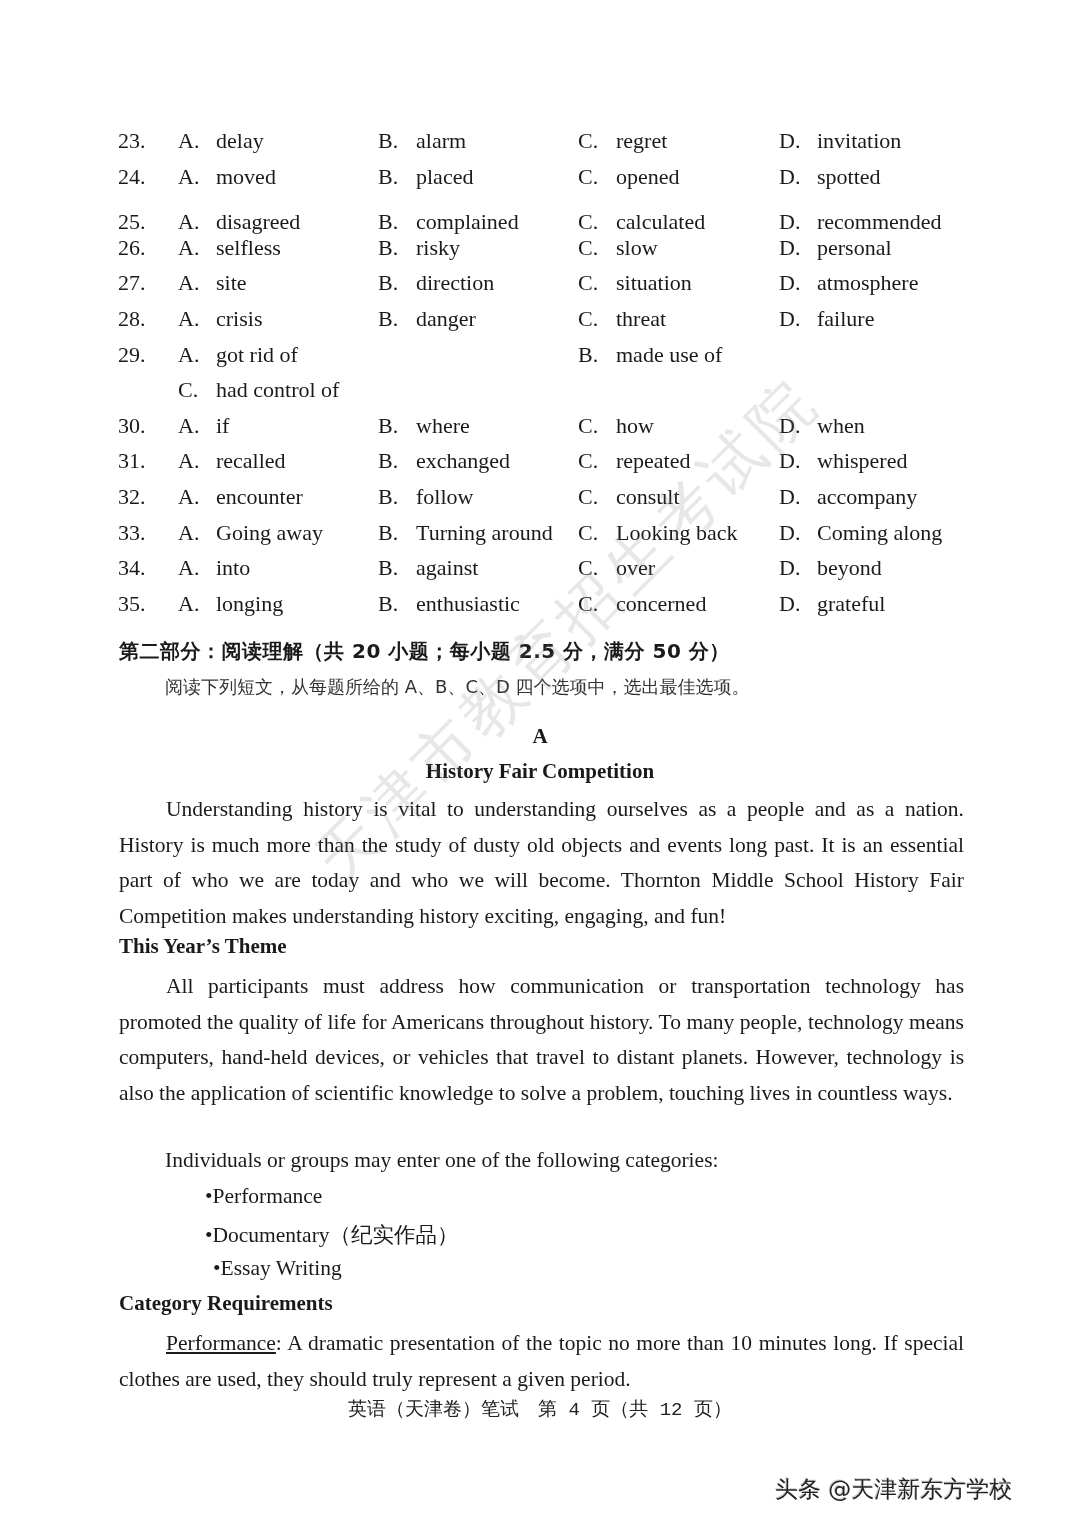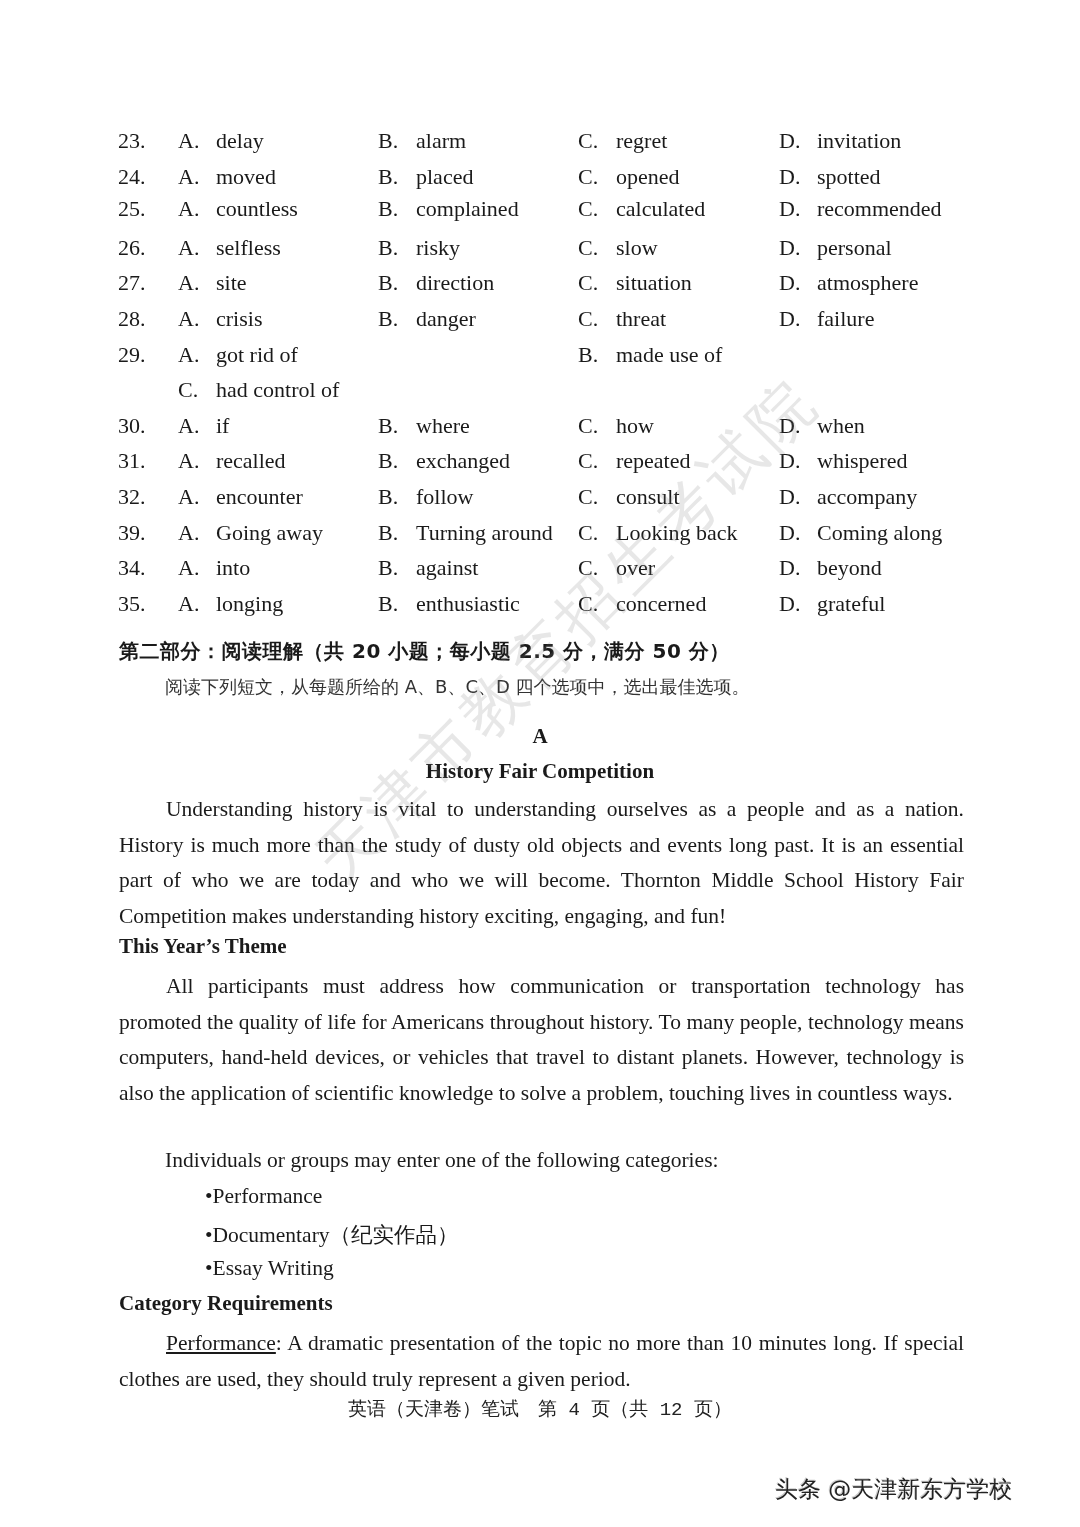--- a/index.html
+++ b/index.html
@@ -71,23 +71,23 @@
         <span class="cell colC"><span class="letter">C.</span><span>regret</span></span>
         <span class="cell colD"><span class="letter">D.</span><span>invitation</span></span>
       </div>
       <div class="opt-row" style="top: 158.6px;">
         <span class="qnum">24.</span>
         <span class="cell colA"><span class="letter">A.</span><span>moved</span></span>
         <span class="cell colB"><span class="letter">B.</span><span>placed</span></span>
         <span class="cell colC"><span class="letter">C.</span><span>opened</span></span>
         <span class="cell colD"><span class="letter">D.</span><span>spotted</span></span>
       </div>
-      <div class="opt-row" style="top: 191px; text-decoration: underline;">
+      <div class="opt-row" style="top: 204px; text-decoration: underline;">
         <span class="qnum">25.</span>
-        <span class="cell colA"><span class="letter">A.</span><span>countless</span></span>
+        <span class="cell colA"><span class="letter">A.</span><span>disagreed</span></span>
         <span class="cell colB"><span class="letter">B.</span><span>complained</span></span>
         <span class="cell colC"><span class="letter">C.</span><span>calculated</span></span>
         <span class="cell colD"><span class="letter">D.</span><span>recommended</span></span>
       </div>
       <div class="opt-row" style="top: 229.8px; padding-left: 12px;">
         <span class="qnum">26.</span>
         <span class="cell colA"><span class="letter">A.</span><span>selfless</span></span>
         <span class="cell colB"><span class="letter">B.</span><span>risky</span></span>
         <span class="cell colC"><span class="letter">C.</span><span>slow</span></span>
         <span class="cell colD"><span class="letter">D.</span><span>personal</span></span>
@@ -129,21 +129,21 @@
         <span class="cell colD"><span class="letter">D.</span><span>whispered</span></span>
       </div>
       <div class="opt-row" style="top: 479px; text-decoration: underline;">
         <span class="qnum">32.</span>
         <span class="cell colA"><span class="letter">A.</span><span>encounter</span></span>
         <span class="cell colB"><span class="letter">B.</span><span>follow</span></span>
         <span class="cell colC"><span class="letter">C.</span><span>consult</span></span>
         <span class="cell colD"><span class="letter">D.</span><span>accompany</span></span>
       </div>
       <div class="opt-row" style="top: 514.6px;">
-        <span class="qnum">39.</span>
+        <span class="qnum">33.</span>
         <span class="cell colA"><span class="letter">A.</span><span>Going away</span></span>
         <span class="cell colB"><span class="letter">B.</span><span>Turning around</span></span>
         <span class="cell colC"><span class="letter">C.</span><span>Looking back</span></span>
         <span class="cell colD"><span class="letter">D.</span><span>Coming along</span></span>
       </div>
       <div class="opt-row" style="top: 550.2px;">
         <span class="qnum">34.</span>
         <span class="cell colA"><span class="letter">A.</span><span>into</span></span>
         <span class="cell colB"><span class="letter">B.</span><span>against</span></span>
         <span class="cell colC"><span class="letter">C.</span><span>over</span></span>
@@ -166,21 +166,21 @@
 
   <div class="para indent" style="top:792px;">Understanding history is vital to understanding ourselves as a people and as a nation. History is much more than the study of dusty old objects and events long past. It is an essential part of who we are today and who we will become. Thornton Middle School History Fair Competition makes understanding history exciting, engaging, and fun!</div>
 
   <div class="subhead" style="top:934px;">This Year’s Theme</div>
 
   <div class="para indent" style="top:969px;">All participants must address how communication or transportation technology has promoted the quality of life for Americans throughout history. To many people, technology means computers, hand-held devices, or vehicles that travel to distant planets. However, technology is also the application of scientific knowledge to solve a problem, touching lives in countless ways.</div>
 
   <div class="list-intro" style="top:1148px;">Individuals or groups may enter one of the following categories:</div>
   <div class="bullet" style="top:1184px;">•Performance</div>
   <div class="bullet" style="top:1220px;">•Documentary（纪实作品）</div>
-  <div class="bullet" style="top:1256px;">•Essay Writing</div>
+  <div class="bullet" style="top:1256px;margin-left:8px;">•Essay Writing</div>
 
   <div class="subhead" style="top:1291px;">Category Requirements</div>
 
   <div class="para indent" style="top:1326px;"><span class="underline">Performance</span><span>: A dramatic presentation of the topic no more than 10 minutes long. If special clothes are used, they should truly represent a given period.</span></div>
 
   <div class="footer-page">英语（天津卷）笔试　第 4 页（共 12 页）</div>
   <div class="credit">头条 @天津新东方学校</div>
 
   <div class="watermark">天津市教育招生考试院</div>
 </div>

